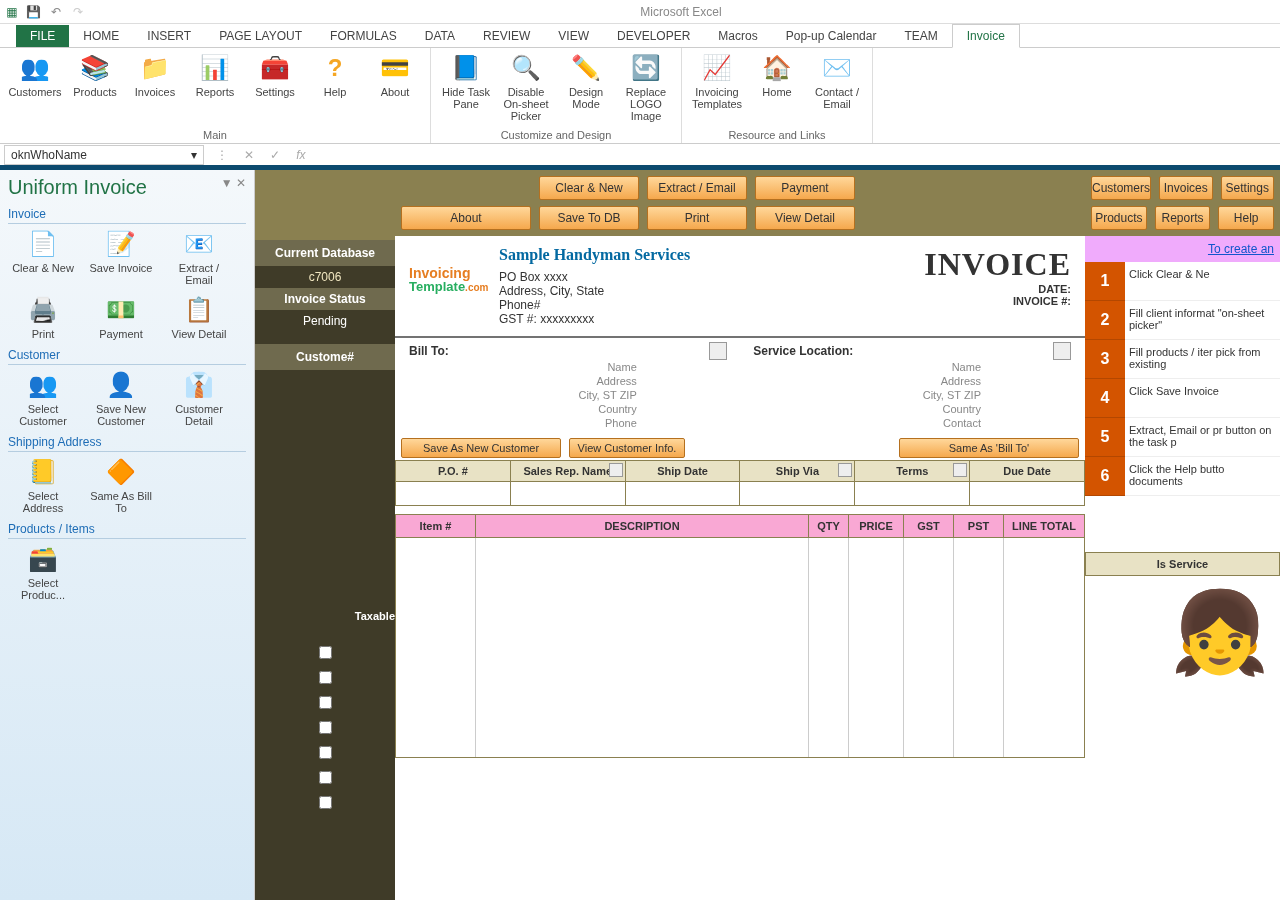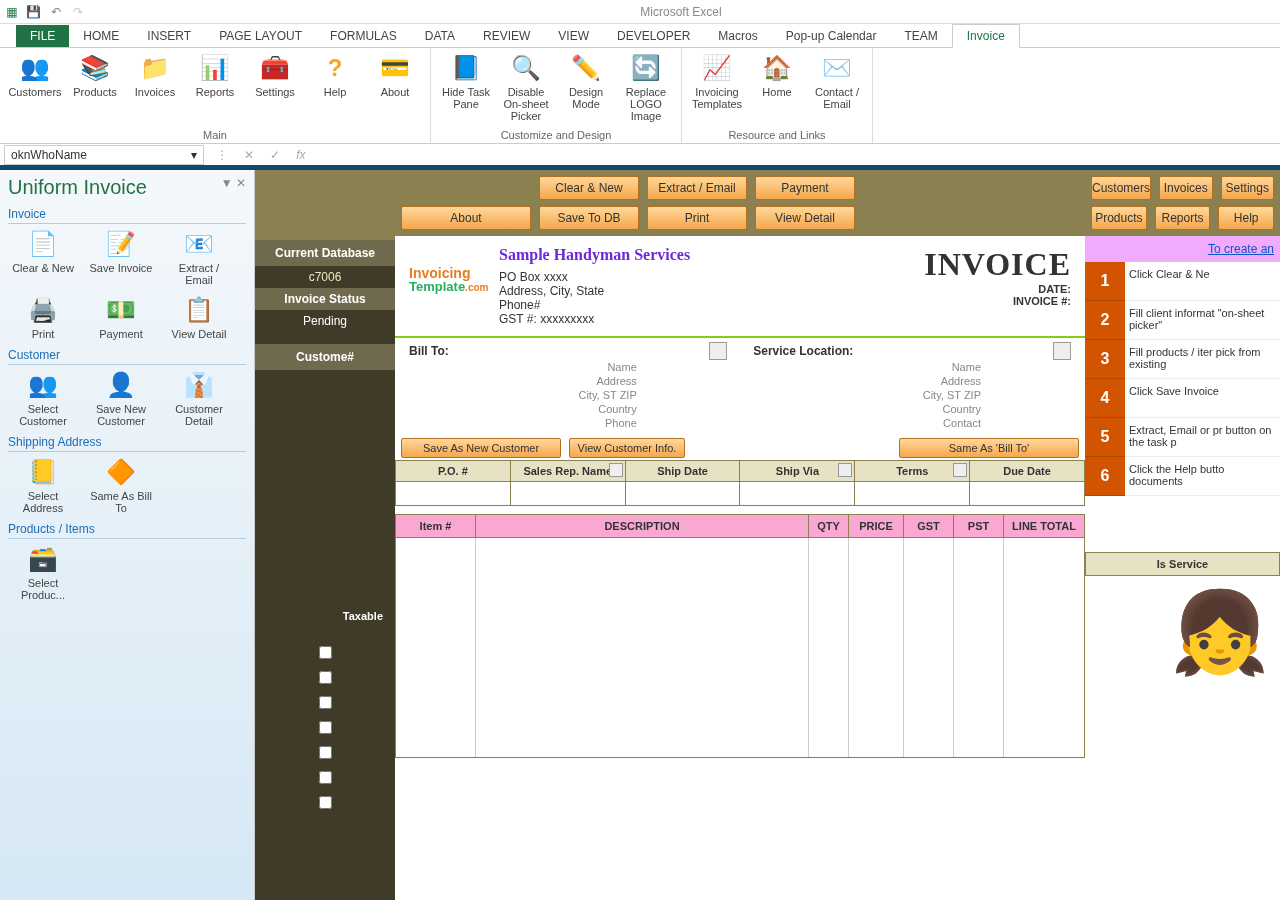--- a/index.html
+++ b/index.html
@@ -40,42 +40,42 @@
 .tp-item { width: 70px; text-align: center; font-size: 11px; color: #444; cursor: pointer; }
 .tp-item .ic { width: 32px; height: 32px; margin: 0 auto 2px; display: flex; align-items: center; justify-content: center; font-size: 24px; }
 
 .sheet { flex: 1; overflow: hidden; display: flex; }
 .sheet-left { width: 140px; background: #3f3b28; color: #fff; font-size: 12px; }
 .sheet-left .db-hdr { background: #6f6a4e; text-align: center; padding: 6px 0; font-weight: bold; }
 .sheet-left .db-val { background: #3f3b28; text-align: center; padding: 4px 0; color: #f0e6c0; }
 .sheet-left .inv-hdr { background: #6f6a4e; text-align: center; padding: 4px 0; font-weight: bold; }
 .sheet-left .inv-val { background: #3f3b28; text-align: center; padding: 4px 0; color: #fff; }
 .sheet-left .cust-hdr { background: #6f6a4e; text-align: center; padding: 6px 0; font-weight: bold; margin-top: 12px; }
-.sheet-left .taxable { text-align: right; padding-right: 12px; padding-top: 240px; font-weight: bold; font-size: 11px; }
+.sheet-left .taxable { text-align: right; padding-right: 0; padding-top: 240px; font-weight: bold; font-size: 11px; }
 .sheet-left .chk-col { text-align: center; padding-top: 12px; }
 .sheet-left .chk-col input { display: block; margin: 12px auto; }
 
 .sheet-mid { width: 690px; background: #fff; position: relative; }
 .top-btn-area { background: #8a8050; padding: 6px; }
 .btn-row { display: flex; gap: 8px; margin-bottom: 6px; }
 .btn-row:last-child { margin-bottom: 0; }
 .o-btn { background: linear-gradient(#ffd79a, #f5a84d); border: 1px solid #b5701f; border-radius: 2px; padding: 4px 0; font-size: 12px; width: 100px; text-align: center; cursor: pointer; }
 .o-btn.sm { width: 130px; }
 
 .inv-header { padding: 10px 14px; display: flex; justify-content: space-between; background: #fff; }
 .inv-header .logo-area { display: flex; gap: 10px; }
 .inv-logo { width: 80px; height: 60px; font-size: 10px; line-height: 1; }
 .inv-logo .l1 { color: #e67e22; font-weight: bold; font-size: 14px; }
 .inv-logo .l2 { color: #27ae60; font-weight: bold; font-size: 13px; }
 .inv-co { font-size: 12px; color: #333; }
-.inv-co h3 { font-size: 16px; font-weight: bold; margin-bottom: 6px; color: #6d28d9; font-family: Georgia, serif; }
+.inv-co h3 { font-size: 16px; font-weight: bold; margin-bottom: 6px; color: #0369a1; font-family: Georgia, serif; }
 .inv-title { font-family: Georgia, serif; font-size: 32px; font-weight: bold; color: #333; letter-spacing: 1px; }
 .inv-meta { text-align: right; font-size: 11px; font-weight: bold; color: #333; }
 
-.bill-area { display: flex; justify-content: space-between; padding: 4px 14px 6px; background: #fff; border-top: 2px solid #84cc16; }
+.bill-area { display: flex; justify-content: space-between; padding: 4px 14px 6px; background: #fff; border-top: 2px solid #737373; }
 .bill-box { width: 48%; }
 .bill-box .hdr { display: flex; justify-content: space-between; align-items: center; font-weight: bold; font-size: 12px; color: #333; }
 .bill-box .hdr .sq { width: 18px; height: 18px; border: 1px solid #999; background: #eee; cursor: pointer; }
 .bill-box .fld { text-align: right; color: #888; font-size: 11px; padding: 1px 0; padding-right: 90px; }
 .bill-box.right .fld { padding-right: 90px; }
 
 .btn-row2 { display: flex; gap: 8px; padding: 2px 6px; background: #fff; }
 .o-btn2 { background: linear-gradient(#ffd79a, #f5a84d); border: 1px solid #b5701f; border-radius: 2px; padding: 3px 0; font-size: 11px; width: 160px; text-align: center; cursor: pointer; }
 
 .po-row { display: flex; background: #e8e2c5; border: 1px solid #8a8050; }

